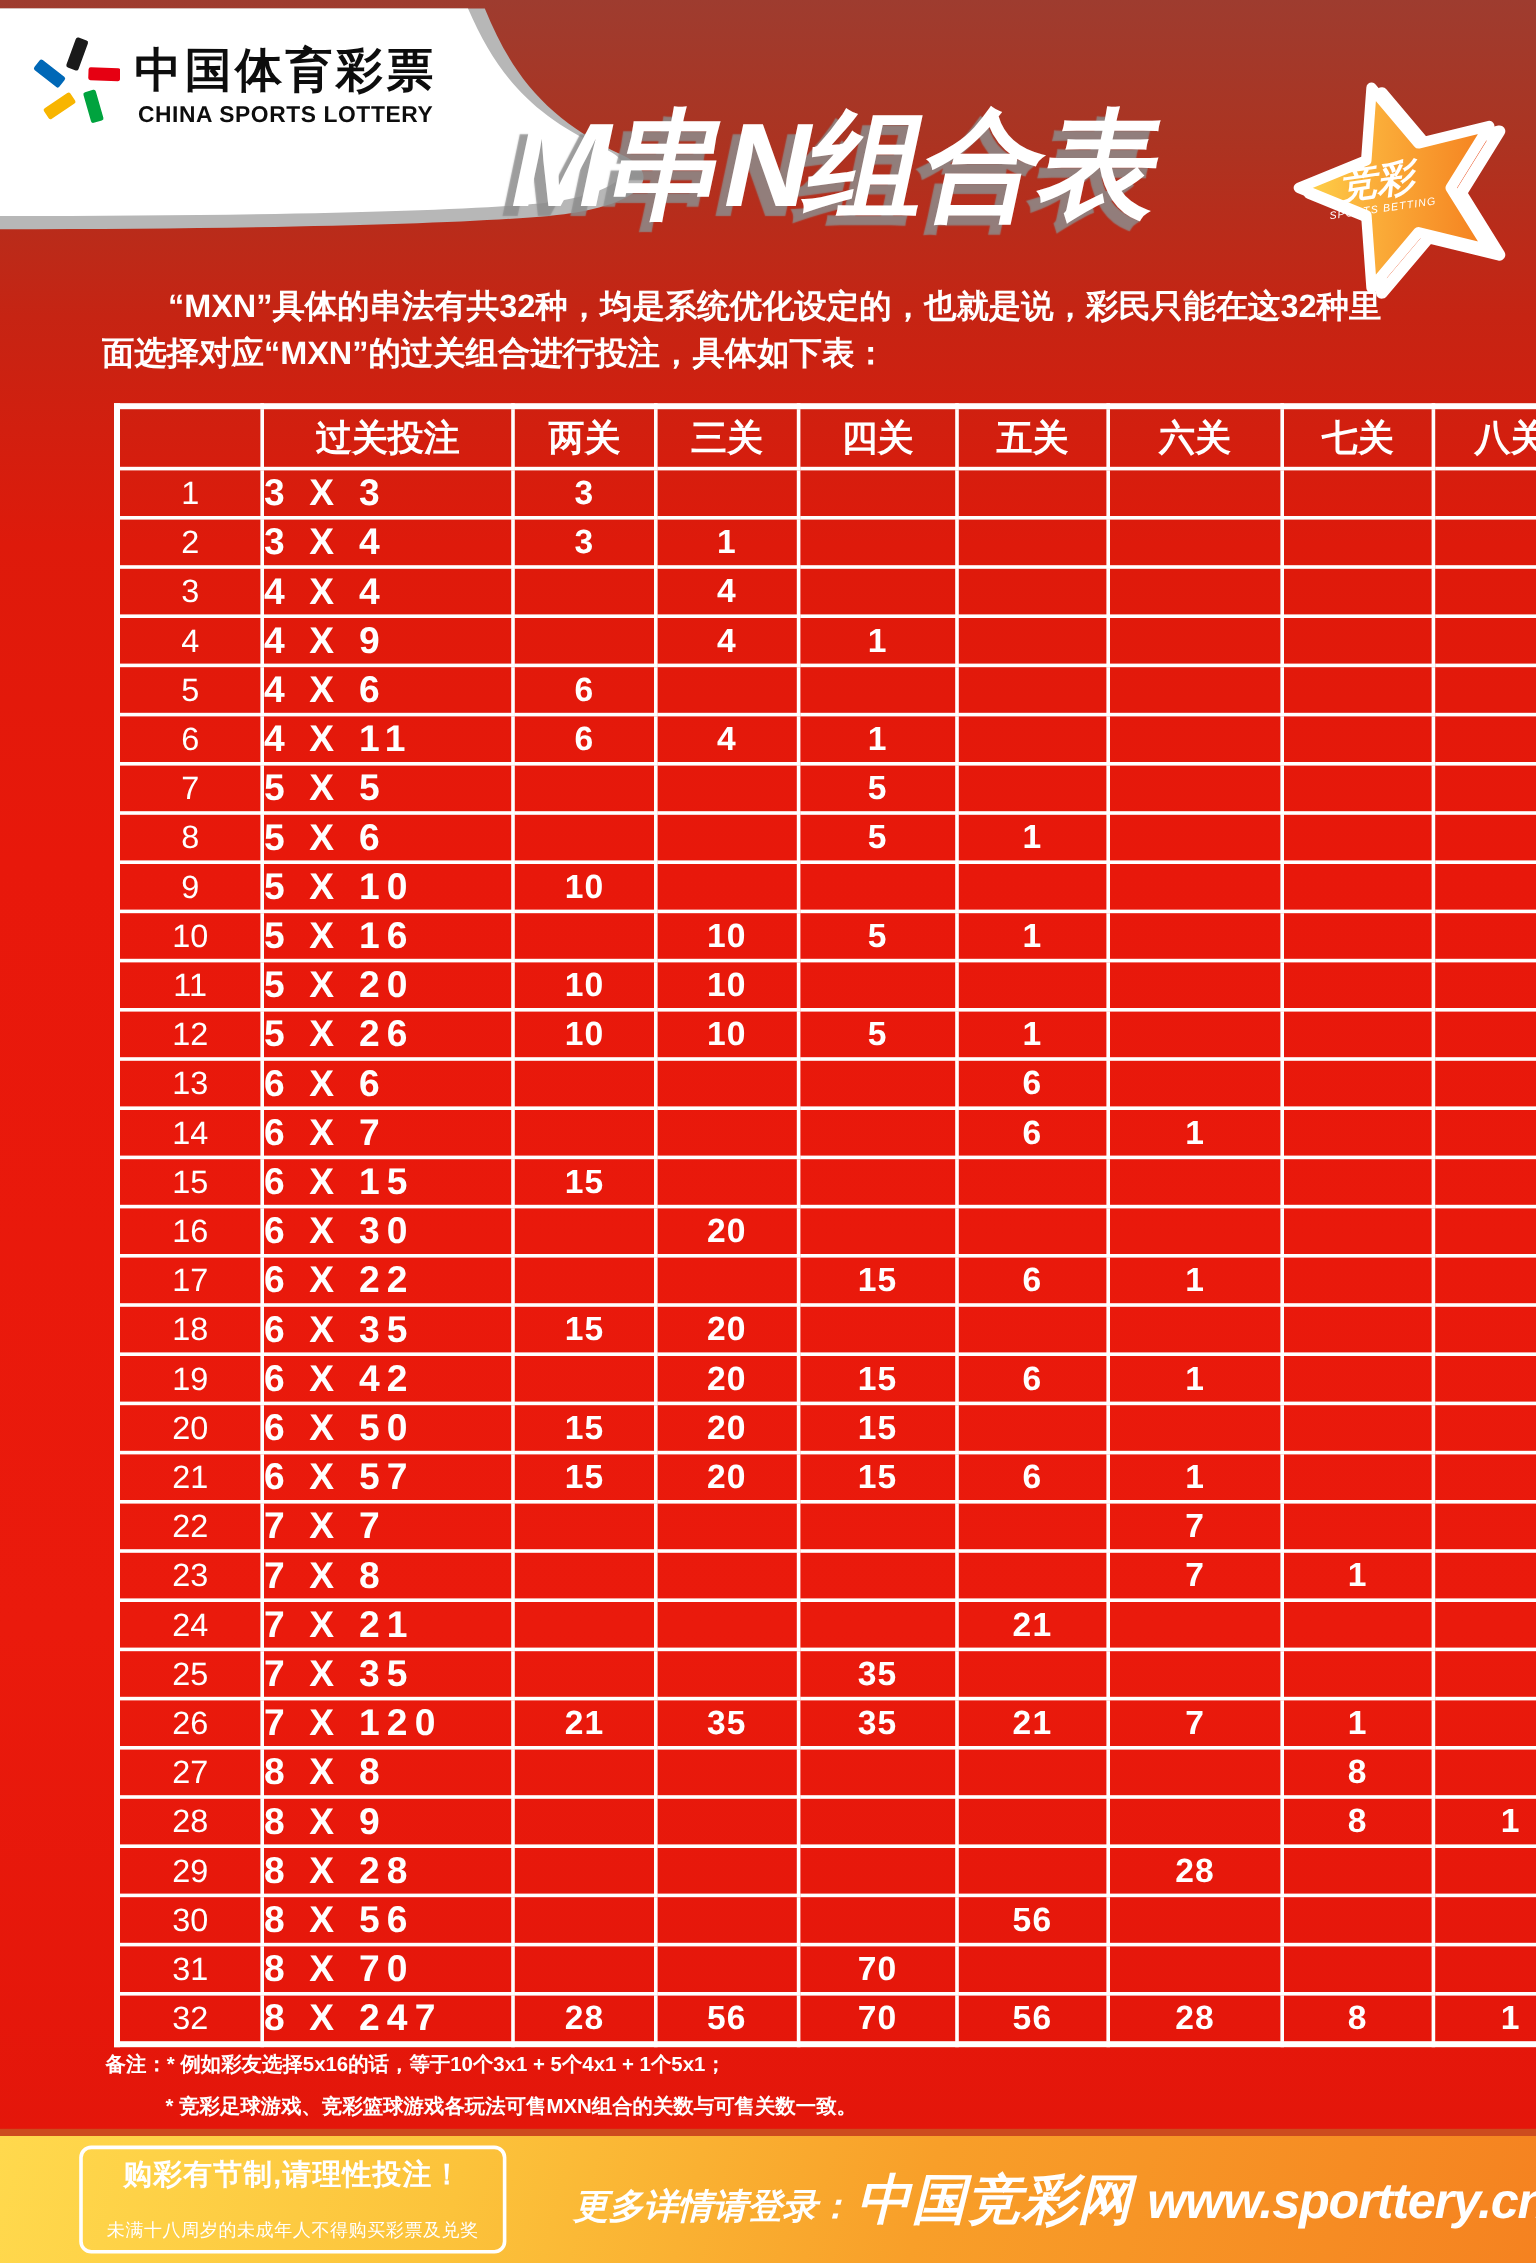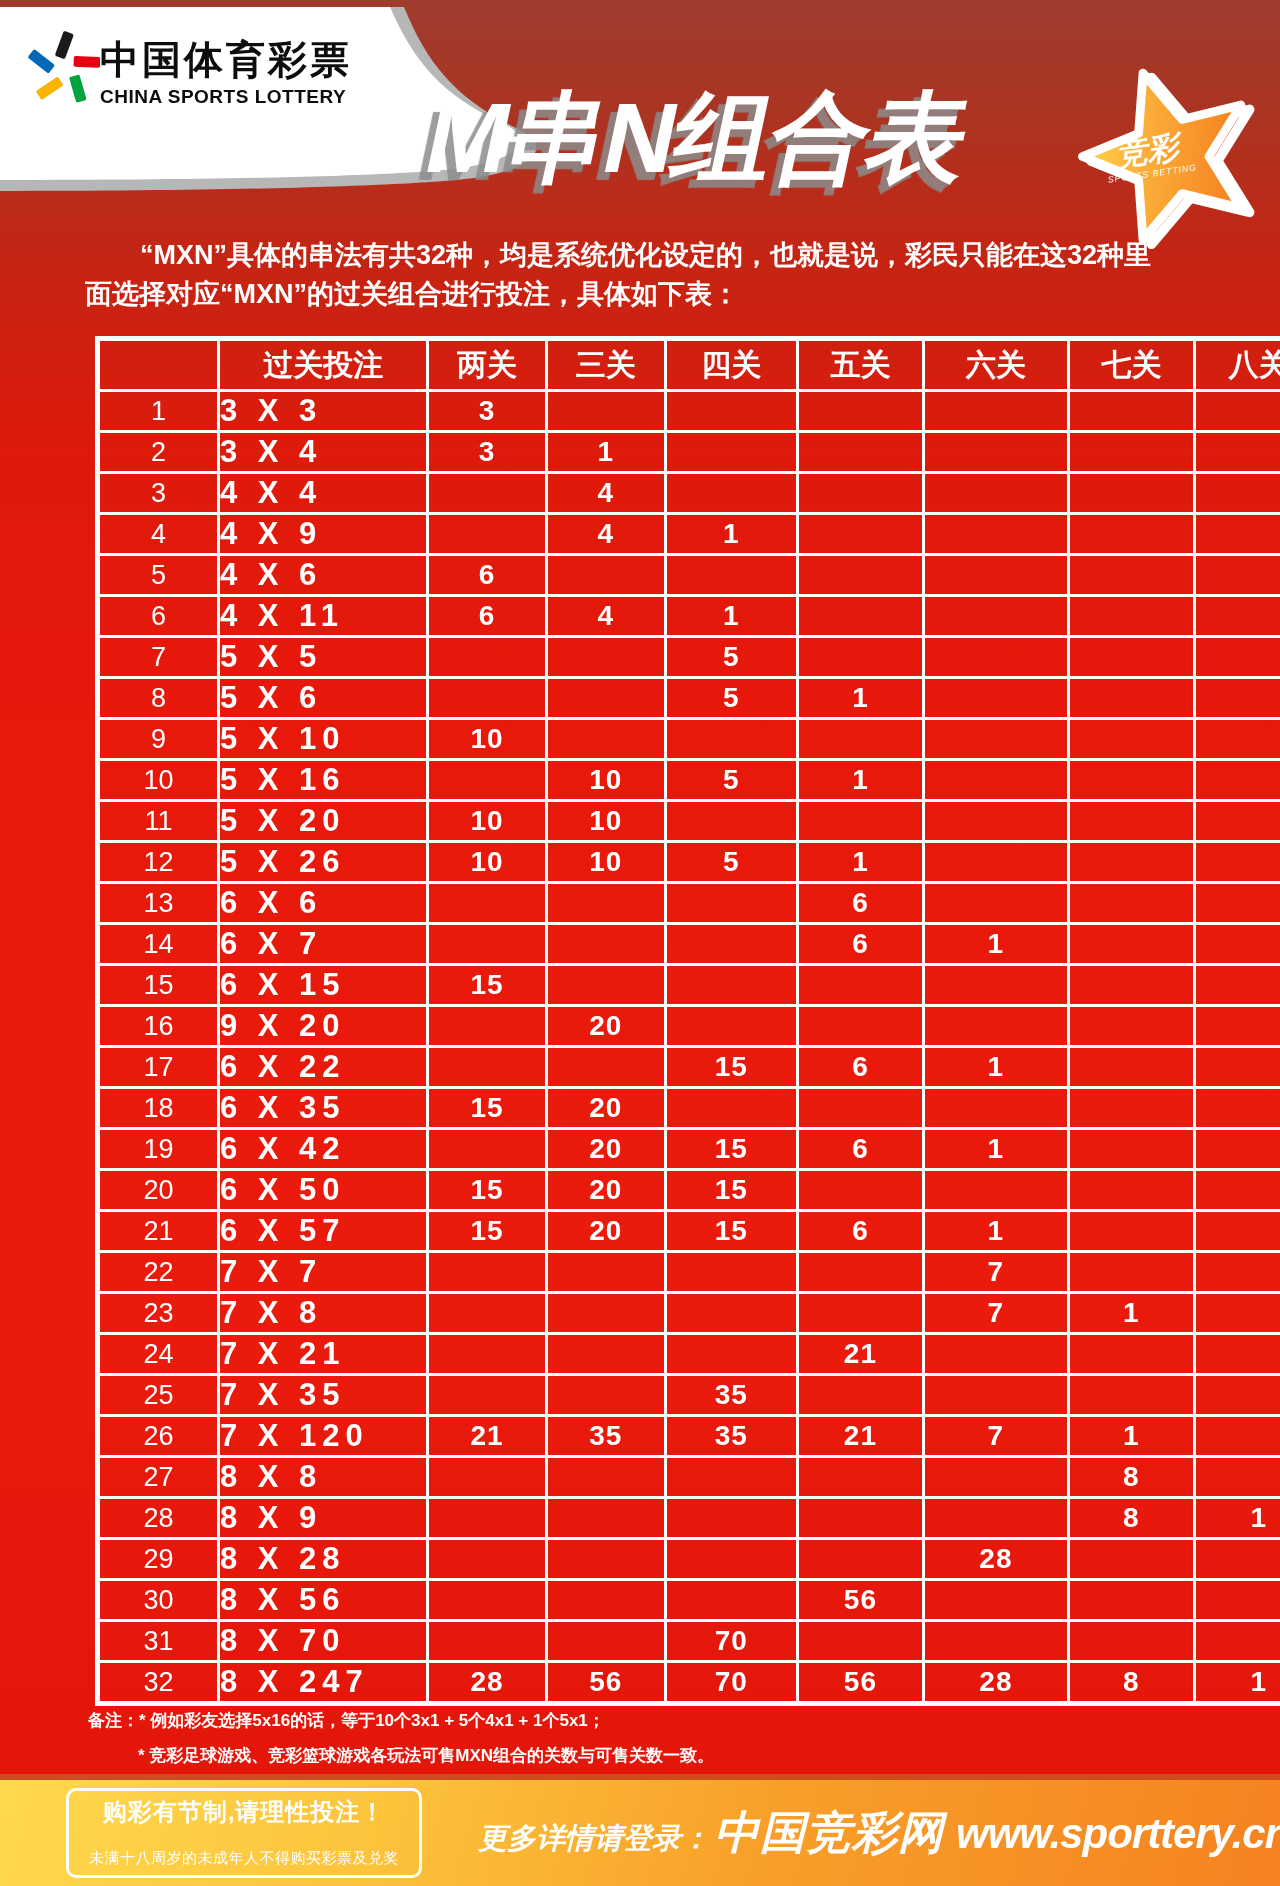--- a/index.html
+++ b/index.html
@@ -4,21 +4,21 @@
 <style>
   html,body { margin:0; padding:0; background:#fff; }
   .poster {
     position:relative; width:1280px; height:1886px; overflow:hidden;
     font-family:"Liberation Sans","DejaVu Sans",sans-serif;
     background:linear-gradient(180deg,#9e3c2f 0%,#ab3422 6%,#c62413 14%,#de1a0b 24%,#e8180b 38%,#ea1a0c 72%,#e2150a 100%);
   }
   .top-shape { position:absolute; top:0; left:0; }
   .brand { position:absolute; top:24px; left:28px; display:flex; }
   .brand-icon { width:72px; height:90px; }
-  .brand-text { margin-left:0; padding-top:14px; }
+  .brand-text { margin-left:12px; padding-top:14px;text-align:center; }
   .brand-cn { font-size:39px; font-weight:bold; color:#0d0d0d; letter-spacing:3px; line-height:44px; }
   .brand-en { font-size:19px; font-weight:bold; color:#0d0d0d; letter-spacing:0.5px; margin-top:4px; }
   .main-title {
     position:absolute; left:428px; top:88px; width:680px;
     font-size:99px; font-weight:bold; color:#fff; line-height:100px;
     transform:skewX(-12deg); letter-spacing:-2px; white-space:nowrap;
     text-shadow:-7px 8px 1px rgba(140,140,140,0.85);
   }
   .star-logo { position:absolute; left:1070px; top:64px; }
   .intro { position:absolute; left:85px; top:236px; width:1130px; color:#fff;
@@ -292,21 +292,21 @@
             <td class="val">15</td>
             <td class="val"></td>
             <td class="val"></td>
             <td class="val"></td>
             <td class="val"></td>
             <td class="val"></td>
             <td class="val"></td>
           </tr>
           <tr>
             <td class="num">16</td>
-            <td class="bet">9 X 20</td>
+            <td class="bet">6 X 30</td>
             <td class="val"></td>
             <td class="val">20</td>
             <td class="val"></td>
             <td class="val"></td>
             <td class="val"></td>
             <td class="val"></td>
             <td class="val"></td>
           </tr>
           <tr>
             <td class="num">17</td>

